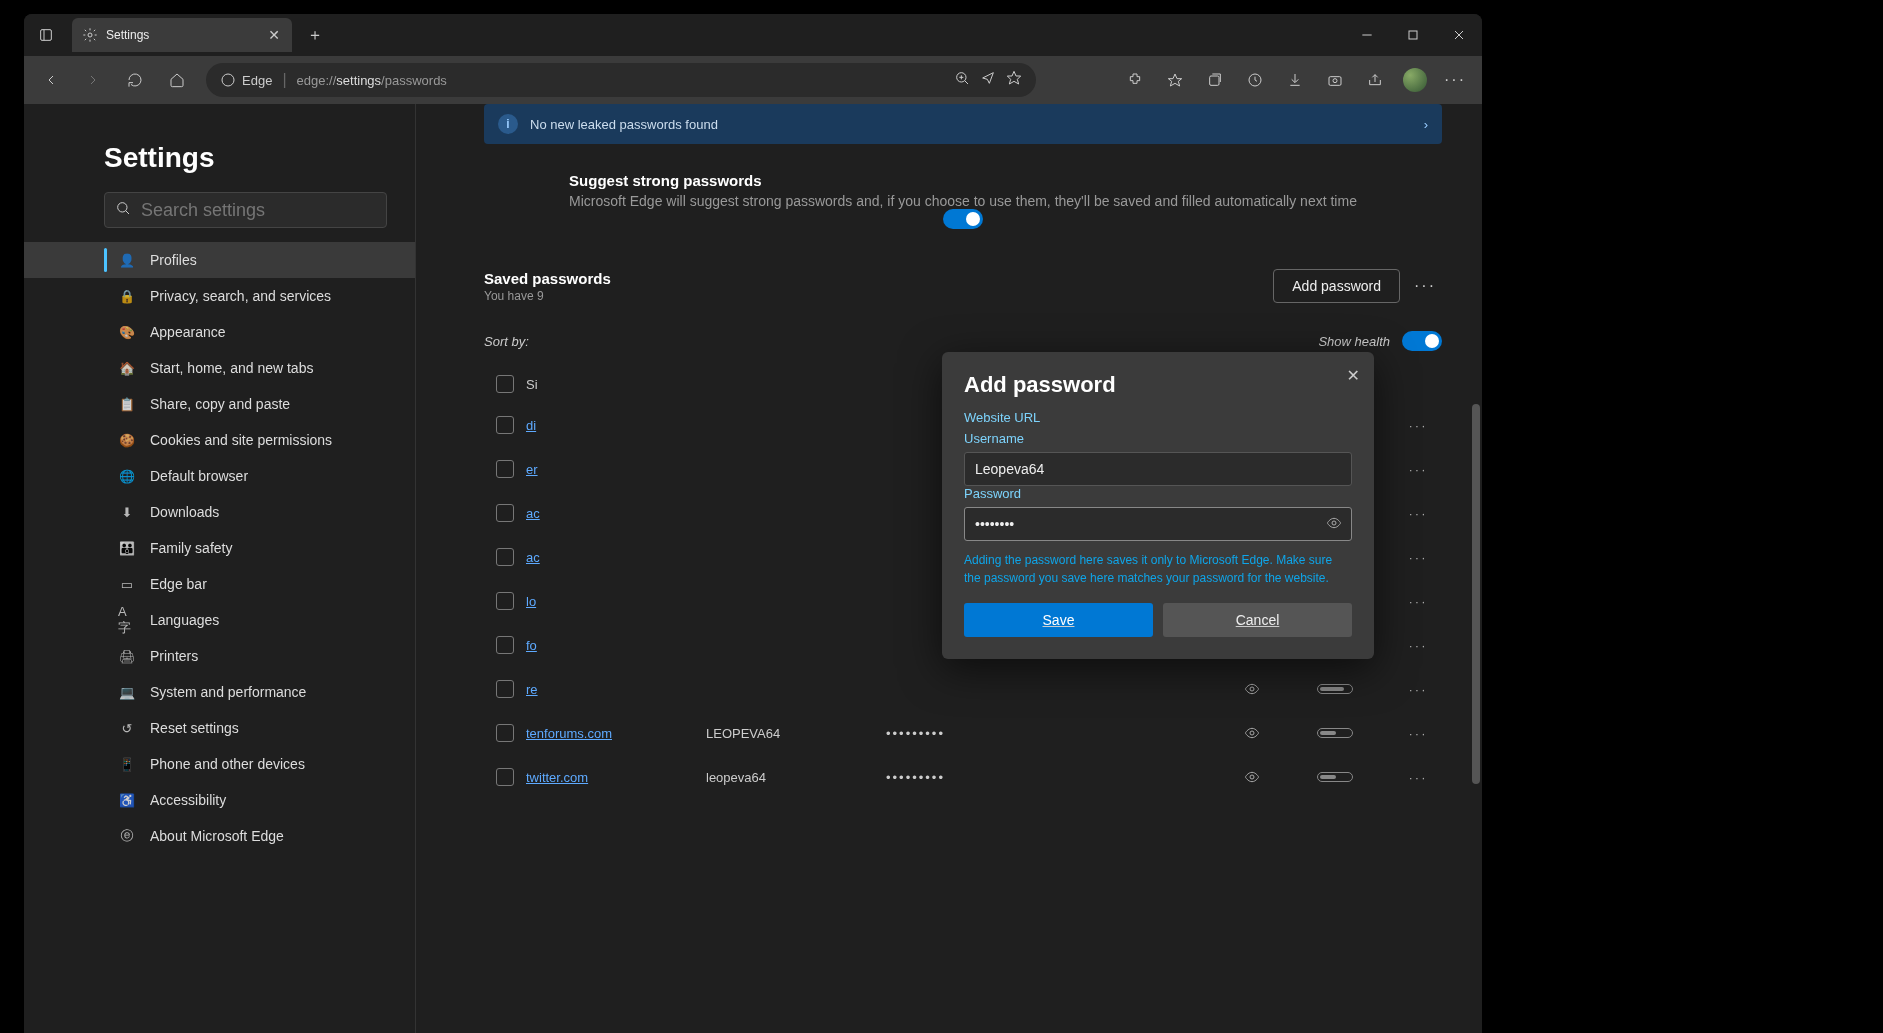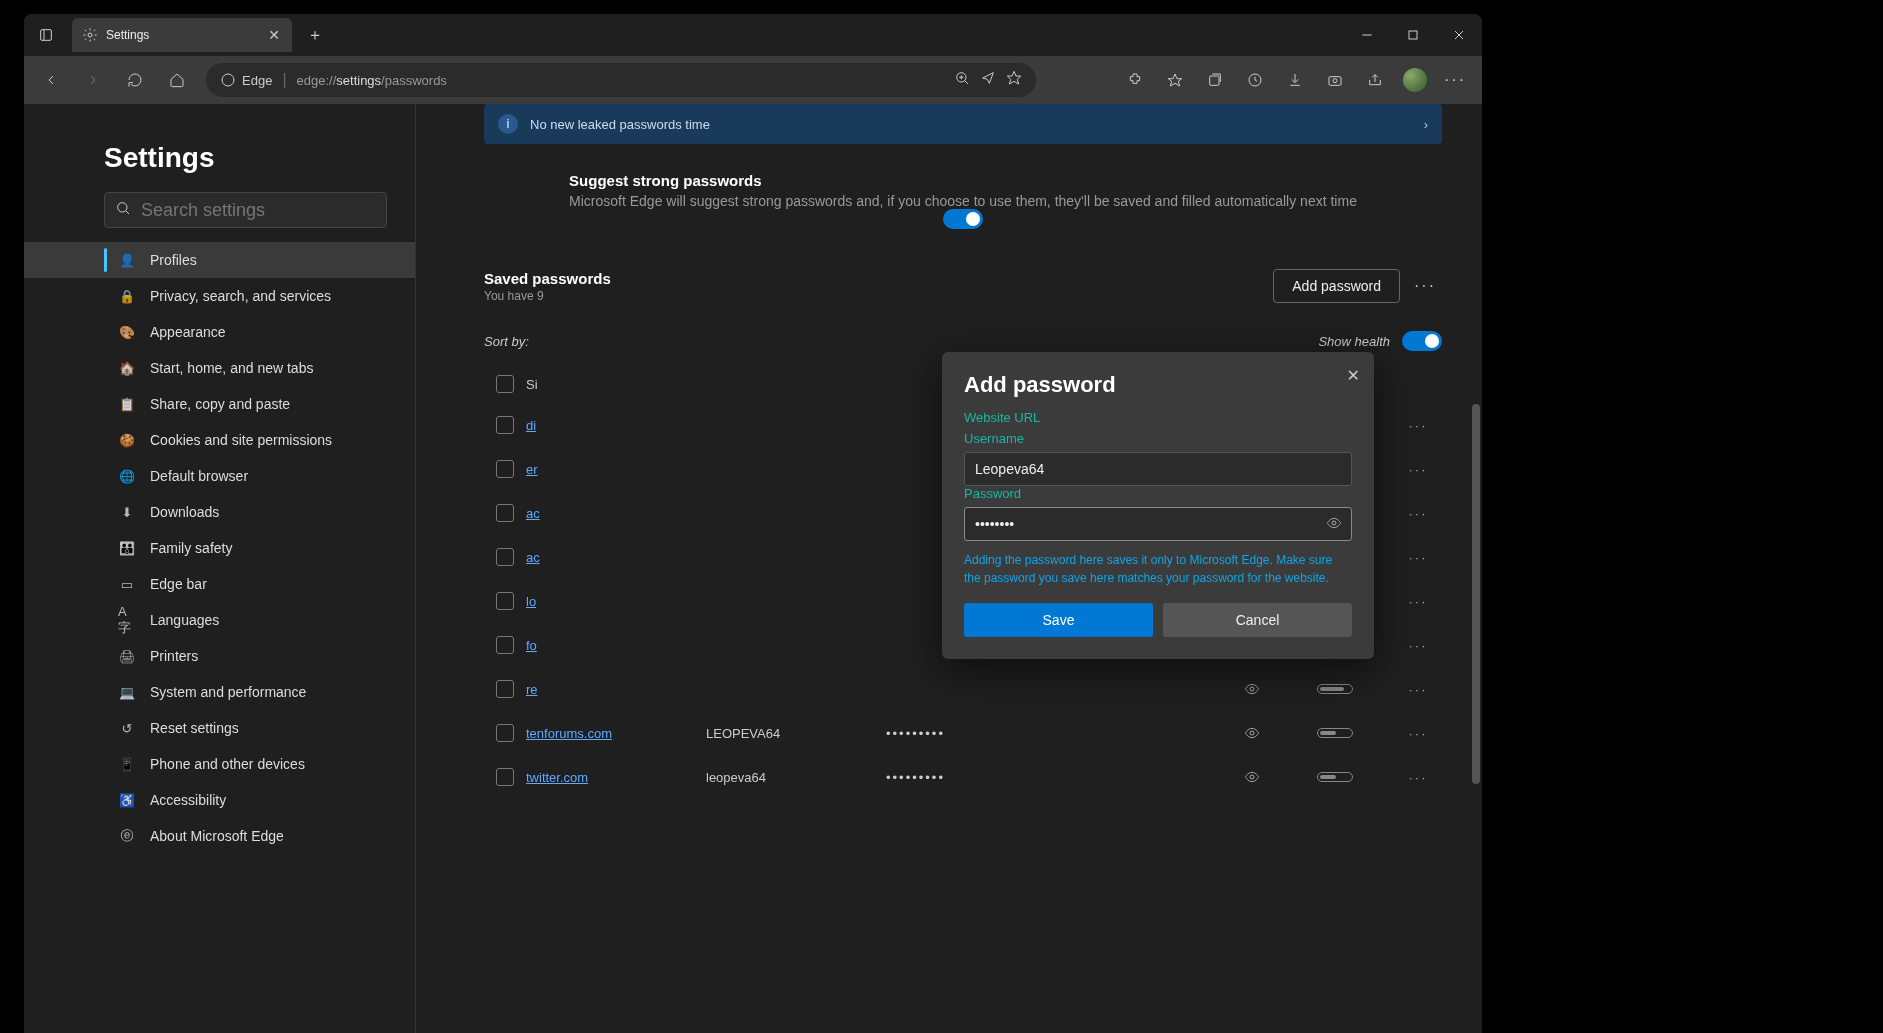--- a/index.html
+++ b/index.html
@@ -72,26 +72,26 @@
 .trow .health .ind::after{content:"";position:absolute;left:2px;top:2px;height:4px;background:#888;border-radius:2px;}
 .trow .health .ind.w2::after{width:16px;}
 .trow .health .ind.w3::after{width:24px;}
 .trow .rowmore { width:40px; color:#aaa; display:flex;justify-content:center; letter-spacing:2px;}
 .trow .spacer { flex:1; }
 .trow .right-group { display:flex; align-items:center; margin-left:auto; gap: 28px; padding-right: 4px;}
 
 .modal { position:absolute; left: 526px; top: 248px; width: 432px; background:#3b3b3b; border-radius:6px; padding: 20px 22px 22px 22px; box-shadow: 0 10px 40px rgba(0,0,0,.6);}
 .modal h2 { font-size:22px; color:#fff; font-weight:600; margin-bottom: 12px;}
 .modal .close { position:absolute; right:14px; top:14px; color:#ccc; font-size:16px;}
-.modal label { display:block; font-size:13px; color:#14b8a6; margin-bottom:6px;}
+.modal label { display:block; font-size:13px; color:#7dd3fc; margin-bottom:6px;}
 .modal .field { width:100%; height:34px; background:#2b2b2b; border:1px solid #555; border-radius:3px; padding:0 10px; color:#eee; font-size:14px;}
 .modal .pw-wrap { position:relative; }
 .modal .pw-wrap .reveal { position:absolute; right:10px; top:8px; color:#aaa;}
 .modal .hint { font-size:12px; color:#0ea5e9; margin-top:10px; line-height:1.5;}
-.modal .btns { display:flex; gap:10px; margin-top:16px;}
+.modal .btns { display:flex; gap:10px; margin-top:16px;text-decoration:underline;}
 .modal .btns button { flex:1; height:34px; border:none; border-radius:3px; font-size:14px;}
 .modal .btns .save { background:#0078d4; color:#fff;}
 .modal .btns .cancel { background:#555; color:#eee;}
 
 svg { width:16px; height:16px; stroke:currentColor; fill:none; stroke-width:1.5;}
 .avatar { width:24px;height:24px;border-radius:50%;background:radial-gradient(circle at 30% 30%, #8a6, #353);}
 .q { width:18px;height:18px;border:1.5px solid #888;border-radius:50%;display:flex;align-items:center;justify-content:center;font-size:11px;color:#888;}
 .scrollbar-fake { position:absolute; right:2px; top: 300px; width:8px; height: 380px; background:#555; border-radius:4px;}
 </style>
 </head>
@@ -313,21 +313,21 @@
             <span class="nicon" style="width:18px;opacity:.8;font-size:13px">ⓔ</span>
             <span>About Microsoft Edge</span>
           </div>
         </div>
     </div>
 
     <div class="main">
       <div class="main-inner">
         <div class="banner">
           <span class="info">i</span>
-          <span>No new leaked passwords time</span>
+          <span>No new leaked passwords found</span>
           <span class="chev">›</span>
         </div>
 
         <div class="section">
           <div class="row">
             <div class="text">
               <h3>Suggest strong passwords</h3>
               <p>Microsoft Edge will suggest strong passwords and, if you choose to use them, they'll be saved and filled automatically next time</p>
             </div>
             <div class="toggle"></div>

